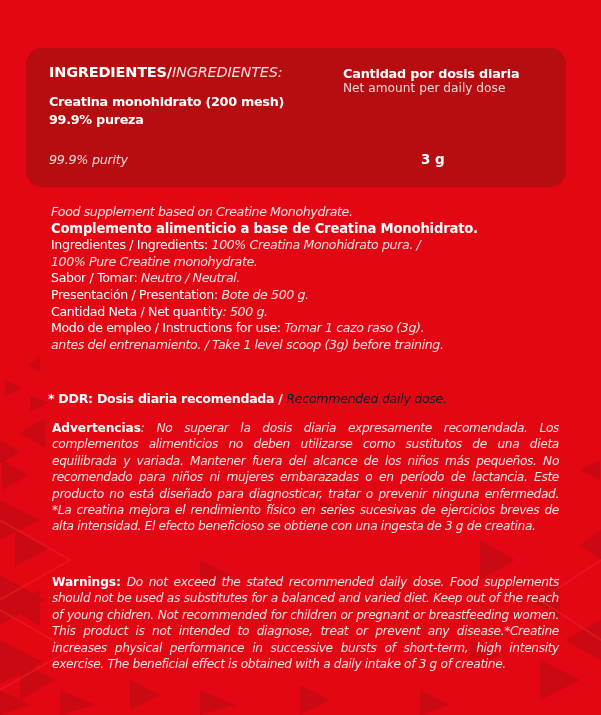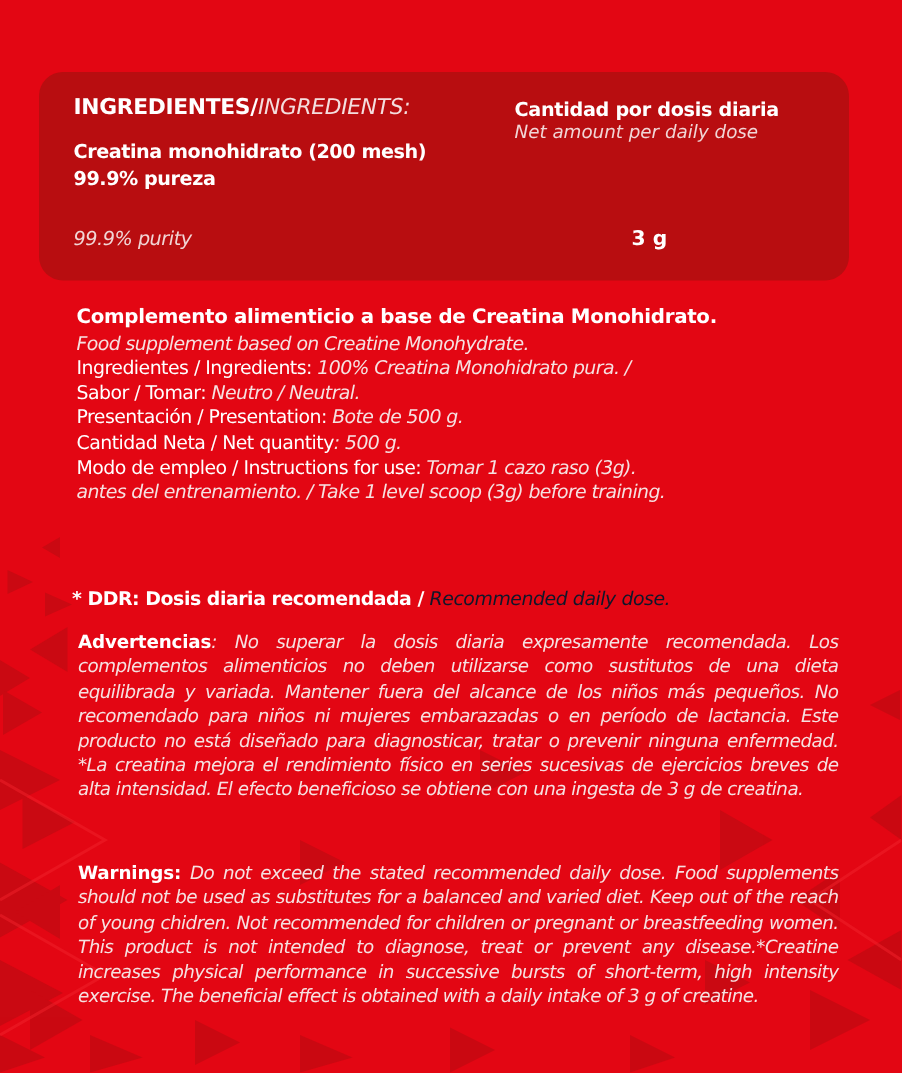--- a/index.html
+++ b/index.html
@@ -15,21 +15,21 @@
     position: absolute; left: 26px; top: 48px; width: 540px; height: 139px;
     background: #B80D10; border-radius: 16px;
   }
   .ing-head { position: absolute; left: 23px; top: 16px; font-size: 14.5px; letter-spacing: -0.2px; white-space: nowrap; }
   .ing-head b { font-weight: bold; }
   .ing-head i { font-style: italic; font-weight: normal; color: #f4dede; }
   .ing-l { position: absolute; left: 23px; font-size: 12.8px; white-space: nowrap; letter-spacing: -0.3px; }
   .ing-l.b { font-weight: bold; }
   .ing-l.i { font-style: italic; color: #f1d6d6; }
   .amt-title { position: absolute; left: 317px; top: 18px; font-size: 12.8px; font-weight: bold; white-space: nowrap; letter-spacing: -0.2px; }
-  .amt-sub { position: absolute; left: 317px; top: 33px; font-size: 12.2px; font-style: italic; color: #f1d6d6; white-space: nowrap; }
+  .amt-sub { position: absolute; left: 317px; top: 33px; font-size: 12.2px; color: #f1d6d6; white-space: nowrap; }
   .amt-val { position: absolute; left: 395px; top: 103px; font-size: 13.5px; font-weight: bold; white-space: nowrap; }
 
   .info { position: absolute; left: 51px; top: 204px; width: 520px; }
   .info .row { font-size: 12.6px; line-height: 16.6px; white-space: nowrap; letter-spacing: -0.35px; }
   .info .row.title { font-weight: bold; font-size: 13.2px; letter-spacing: -0.2px; }
   .info b { font-weight: normal; }
   .info i { font-style: italic; font-weight: normal; color: #f6e1e1; letter-spacing: -0.4px; }
 
   .ddr { position: absolute; left: 48px; top: 391px; font-size: 12.6px; white-space: nowrap; letter-spacing: -0.3px; }
   .ddr b { font-weight: bold; }
@@ -76,33 +76,34 @@
   </g>
   <g stroke="#F1222B" stroke-width="2" opacity="0.5" fill="none">
     <polyline points="0,520 70,560 0,600"></polyline>
     <polyline points="0,610 70,650 0,690"></polyline>
     <polyline points="601,560 540,600 601,640"></polyline>
   </g>
 </svg>
 
 <div class="content">
   <div class="ing-box">
-    <div class="ing-head"><b>INGREDIENTES/</b><i>INGREDIENTS:</i></div>
+    <div class="ing-head"><b>INGREDIENTES/</b><i>INGREDIENTES:</i></div>
     <div class="ing-l b" style="top:46px">Creatina monohidrato (200 mesh)</div>
     <div class="ing-l b" style="top:64px">99.9% pureza</div>
     <div class="ing-l i" style="top:104px">99.9% purity</div>
     <div class="amt-title">Cantidad por dosis diaria</div>
     <div class="amt-sub">Net amount per daily dose</div>
     <div class="amt-val">3 g</div>
   </div>
 
   <div class="info">
+    <div class="row"><i>Food supplement based on Creatine Monohydrate.</i></div>
     <div class="row title">Complemento alimenticio a base de Creatina Monohidrato.</div>
-    <div class="row"><i>Food supplement based on Creatine Monohydrate.</i></div>
     <div class="row"><b>Ingredientes / Ingredients:</b><i> 100% Creatina Monohidrato pura. /</i></div>
+    <div class="row"><i>100% Pure Creatine monohydrate.</i></div>
     <div class="row"><b>Sabor / Tomar:</b><i> Neutro / Neutral.</i></div>
     <div class="row"><b>Presentación / Presentation:</b><i> Bote de 500 g.</i></div>
     <div class="row"><b>Cantidad Neta / Net quantity</b><i>: 500 g.</i></div>
     <div class="row"><b>Modo de empleo / Instructions for use:</b><i> Tomar 1 cazo raso (3g).</i></div>
     <div class="row"><i>antes del entrenamiento. / Take 1 level scoop (3g) before training.</i></div>
   </div>
 
   <div class="ddr"><b>* DDR: Dosis diaria recomendada /</b><i> Recommended daily dose.</i></div>
 
   <div class="para adv"><b>Advertencias</b><i>: No superar la dosis diaria expresamente recomendada. Los complementos alimenticios no deben utilizarse como sustitutos de una dieta equilibrada y variada. Mantener fuera del alcance de los niños más pequeños. No recomendado para niños ni mujeres embarazadas o en período de lactancia. Este producto no está diseñado para diagnosticar, tratar o prevenir ninguna enfermedad. *La creatina mejora el rendimiento físico en series sucesivas de ejercicios breves de alta intensidad. El efecto beneficioso se obtiene con una ingesta de 3 g de creatina.</i></div>

